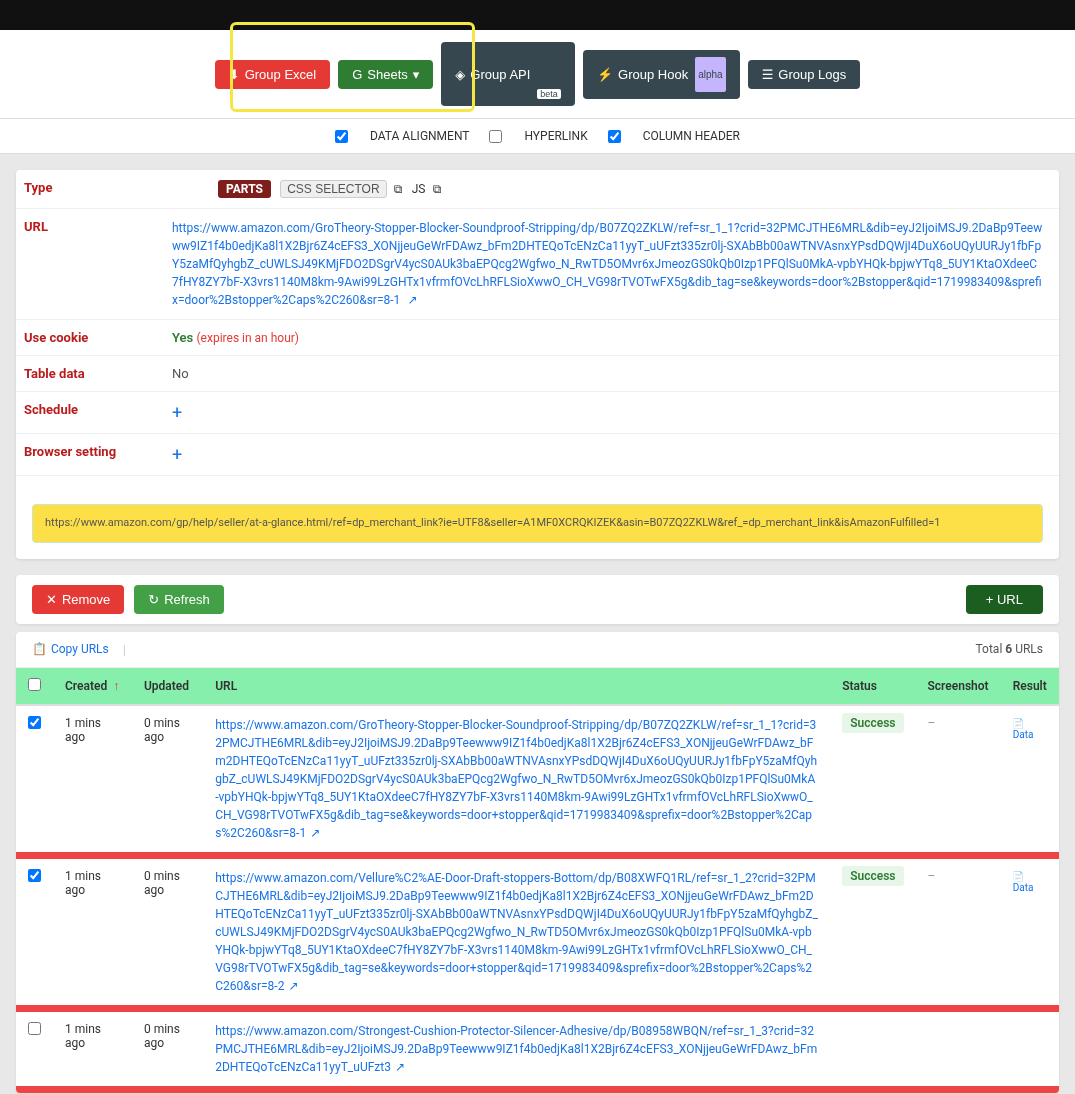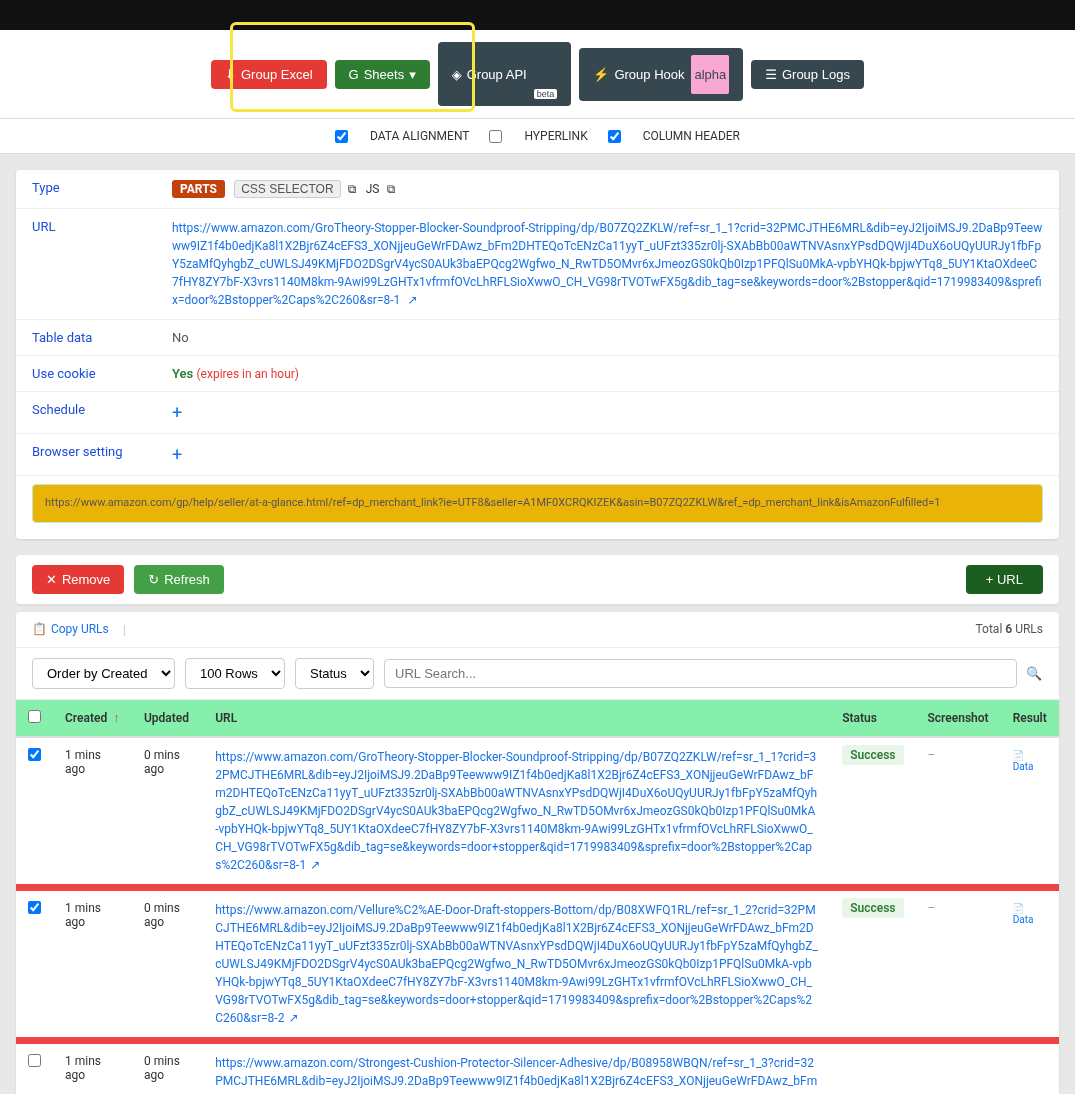--- a/index.html
+++ b/index.html
@@ -17,31 +17,31 @@
     .btn-dark { background: #37474f; color: #fff; }
 
     .checkboxes-row { display: flex; align-items: center; gap: 20px; justify-content: center; padding: 10px; background: #fff; border-bottom: 1px solid #ddd; font-size: 12px; }
     .checkboxes-row label { display: flex; align-items: center; gap: 22px; cursor: pointer; }
 
     .group-source { background: #fff; margin: 16px; border-radius: 4px; box-shadow: 0 1px 3px rgba(0,0,0,0.1); overflow: hidden; }
     .group-source-header { background: #1b5e20; color: #fff; padding: 12px 16px; display: flex; justify-content: space-between; align-items: center; font-size: 15px; font-weight: 600; }
 
     .form-table { width: 100%; border-collapse: collapse; }
     .form-table td { padding: 10px 16px; border-bottom: 1px solid #f0f0f0; vertical-align: top; }
-    .form-table .label-cell { width: 140px; font-weight: 400; color: #1d4ed8; white-space: nowrap; }
-    .parts-badge { background: #c2410c; color: #fff; padding: 2px 8px; border-radius: 3px; font-size: 12px; font-weight: 700; margin-right: 6px; }
+    .form-table .label-cell { width: 140px; font-weight: 700; color: #b91c1c; white-space: nowrap; padding-left: 8px; }
+    .parts-badge { background: #7f1d1d; color: #fff; padding: 2px 8px; border-radius: 3px; font-size: 12px; font-weight: 700; margin-right: 6px; margin-left: 46px; }
     .css-btn { font-size: 12px; color: #555; cursor: pointer; border: 1px solid #ccc; padding: 1px 6px; border-radius: 3px; margin-right: 4px; }
     .url-text { color: #1a73e8; font-size: 12px; line-height: 1.5; word-break: break-all; }
     .yes-text { color: #2e7d32; font-weight: 600; }
     .expires-text { color: #e53935; font-size: 12px; }
     .no-text { color: #555; }
     .plus-btn { color: #1a73e8; font-size: 18px; cursor: pointer; }
     .external-link { color: #1a73e8; font-size: 12px; margin-left: 4px; cursor: pointer; }
 
-    .preview-box { margin: 8px 16px 16px; border: 1px solid #c8e6c9; border-radius: 4px; padding: 10px 12px; background: #eab308; font-size: 11px; color: #555; line-height: 1.5; word-break: break-all; }
+    .preview-box { margin: 28px 16px 16px; border: 1px solid #c8e6c9; border-radius: 4px; padding: 10px 12px; background: #fde047; font-size: 11px; color: #555; line-height: 1.5; word-break: break-all; }
 
     .bottom-bar { background: #fff; margin: 0 16px 8px; padding: 10px 16px; display: flex; align-items: center; gap: 10px; border-radius: 4px; box-shadow: 0 1px 3px rgba(0,0,0,0.08); }
     .remove-btn { background: #e53935; color: #fff; border: none; padding: 7px 14px; border-radius: 4px; cursor: pointer; font-size: 13px; display: inline-flex; align-items: center; gap: 5px; }
     .refresh-btn { background: #43a047; color: #fff; border: none; padding: 7px 14px; border-radius: 4px; cursor: pointer; font-size: 13px; display: inline-flex; align-items: center; gap: 5px; }
     .url-add-btn { background: #1b5e20; color: #fff; border: none; padding: 7px 20px; border-radius: 4px; cursor: pointer; font-size: 13px; margin-left: auto; display: inline-flex; align-items: center; gap: 5px; }
 
     .table-section { background: #fff; margin: 0 16px 16px; border-radius: 4px; box-shadow: 0 1px 3px rgba(0,0,0,0.08); overflow: hidden; }
     .table-toolbar { display: flex; align-items: center; gap: 10px; padding: 10px 16px; border-bottom: 1px solid #eee; }
     .copy-urls { color: #1a73e8; font-size: 12px; cursor: pointer; display: inline-flex; align-items: center; gap: 4px; }
     .total-info { font-size: 12px; color: #555; margin-left: auto; }
@@ -56,21 +56,21 @@
     .data-table td { padding: 10px 12px; border-bottom: 7px solid #ef4444; font-size: 12px; vertical-align: top; }
     .data-table .url-cell { color: #1a73e8; word-break: break-all; line-height: 1.5; }
     .success-badge { background: #e8f5e9; color: #2e7d32; padding: 3px 8px; border-radius: 3px; font-size: 12px; font-weight: 600; }
     .data-link { color: #1a73e8; cursor: pointer; font-size: 10px; display: inline-flex; align-items: center; gap: 3px; }
     .dash { color: #999; }
     .sort-arrow { color: #e53935; margin-left: 3px; }
     .checkbox-cell { width: 30px; }
     input[type="checkbox"] { cursor: pointer; }
     .divider { color: #ccc; margin: 0 4px; }
 
-    .badge-alpha { font-size: 13px; vertical-align: super; background: #f9a8d4; color: #37474f; border-radius: 2px; padding: 12px 3px; margin-left: 2px; }
+    .badge-alpha { font-size: 10px; vertical-align: super; background: #c4b5fd; color: #37474f; border-radius: 2px; padding: 12px 3px; margin-left: 2px; }
     .badge-beta { font-size: 9px; vertical-align: super; background: #fff; color: #37474f; border-radius: 2px; padding: 0 3px; margin-left: 2px; margin-top: 40px; }
   </style>
 </head>
 <body>
 
 <div class="top-bar"></div>
 
 <div class="toolbar">
   <div class="toolbar-highlight"></div>
 
@@ -134,29 +134,29 @@
         </td>
       </tr>
       <tr>
         <td class="label-cell">URL</td>
         <td>
           <span class="url-text">https://www.amazon.com/GroTheory-Stopper-Blocker-Soundproof-Stripping/dp/B07ZQ2ZKLW/ref=sr_1_1?crid=32PMCJTHE6MRL&amp;dib=eyJ2IjoiMSJ9.2DaBp9Teewww9IZ1f4b0edjKa8l1X2Bjr6Z4cEFS3_XONjjeuGeWrFDAwz_bFm2DHTEQoTcENzCa11yyT_uUFzt335zr0lj-SXAbBb00aWTNVAsnxYPsdDQWjI4DuX6oUQyUURJy1fbFpY5zaMfQyhgbZ_cUWLSJ49KMjFDO2DSgrV4ycS0AUk3baEPQcg2Wgfwo_N_RwTD5OMvr6xJmeozGS0kQb0Izp1PFQlSu0MkA-vpbYHQk-bpjwYTq8_5UY1KtaOXdeeC7fHY8ZY7bF-X3vrs1140M8km-9Awi99LzGHTx1vfrmfOVcLhRFLSioXwwO_CH_VG98rTVOTwFX5g&amp;dib_tag=se&amp;keywords=door%2Bstopper&amp;qid=1719983409&amp;sprefix=door%2Bstopper%2Caps%2C260&amp;sr=8-1</span>
           <span class="external-link">↗</span>
         </td>
       </tr>
       <tr>
+        <td class="label-cell">Use cookie</td>
+        <td>
+          <span class="yes-text">Yes</span>
+          <span class="expires-text"> <span>(expires in an hour)</span></span>
+        </td>
+      </tr>
+      <tr>
         <td class="label-cell">Table data</td>
         <td class="no-text">No</td>
-      </tr>
-      <tr>
-        <td class="label-cell">Use cookie</td>
-        <td>
-          <span class="yes-text">Yes</span>
-          <span class="expires-text"> <span>(expires in an hour)</span></span>
-        </td>
       </tr>
       <tr>
         <td class="label-cell">Schedule</td>
         <td>
           <span class="plus-btn">+</span>
         </td>
       </tr>
       <tr>
         <td class="label-cell">Browser setting</td>
         <td>
@@ -193,27 +193,20 @@
       <span>Copy URLs</span>
     </span>
     <span class="divider">|</span>
     <span class="total-info">
       <span>Total</span>
       <span class="total-count">6</span>
       <span>URLs</span>
     </span>
   </div>
 
-  <div class="filter-row">
-    <select class="select-dropdown"><option>Order by Created</option></select>
-    <select class="select-dropdown"><option>100 Rows</option></select>
-    <select class="select-dropdown"><option>Status</option></select>
-    <input class="search-box" type="text" placeholder="URL Search..." style="">
-    <span style="cursor:pointer; color:#555;">🔍</span>
-  </div>
 
   <table class="data-table">
     <thead>
       <tr>
         <th class="checkbox-cell"><input type="checkbox" style=""></th>
         <th>
           <span>Created</span>
           <span class="sort-arrow">↑</span>
         </th>
         <th>Updated</th>

